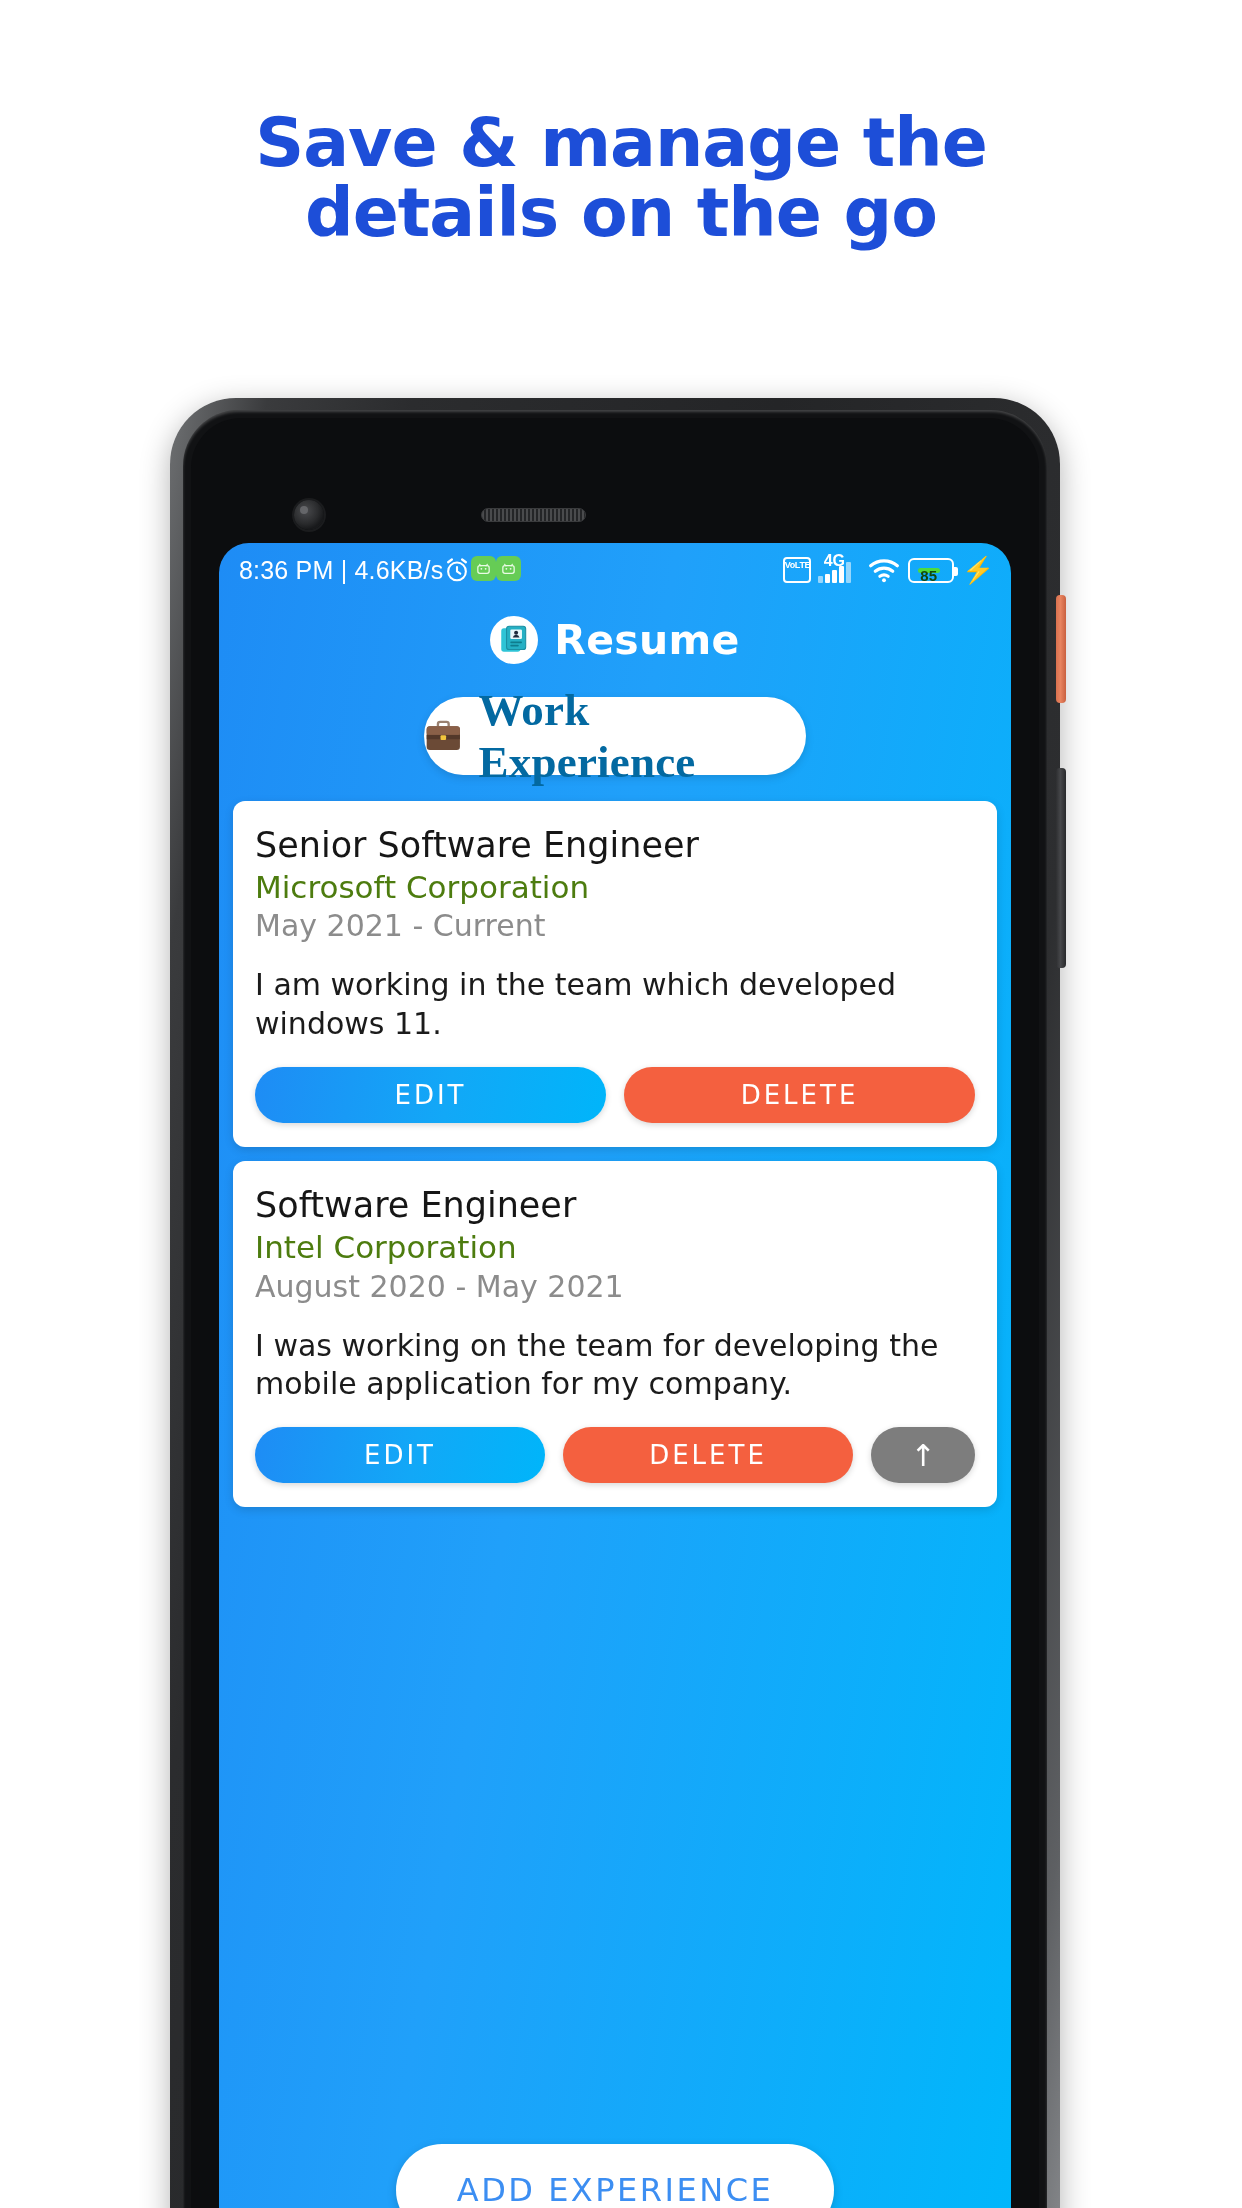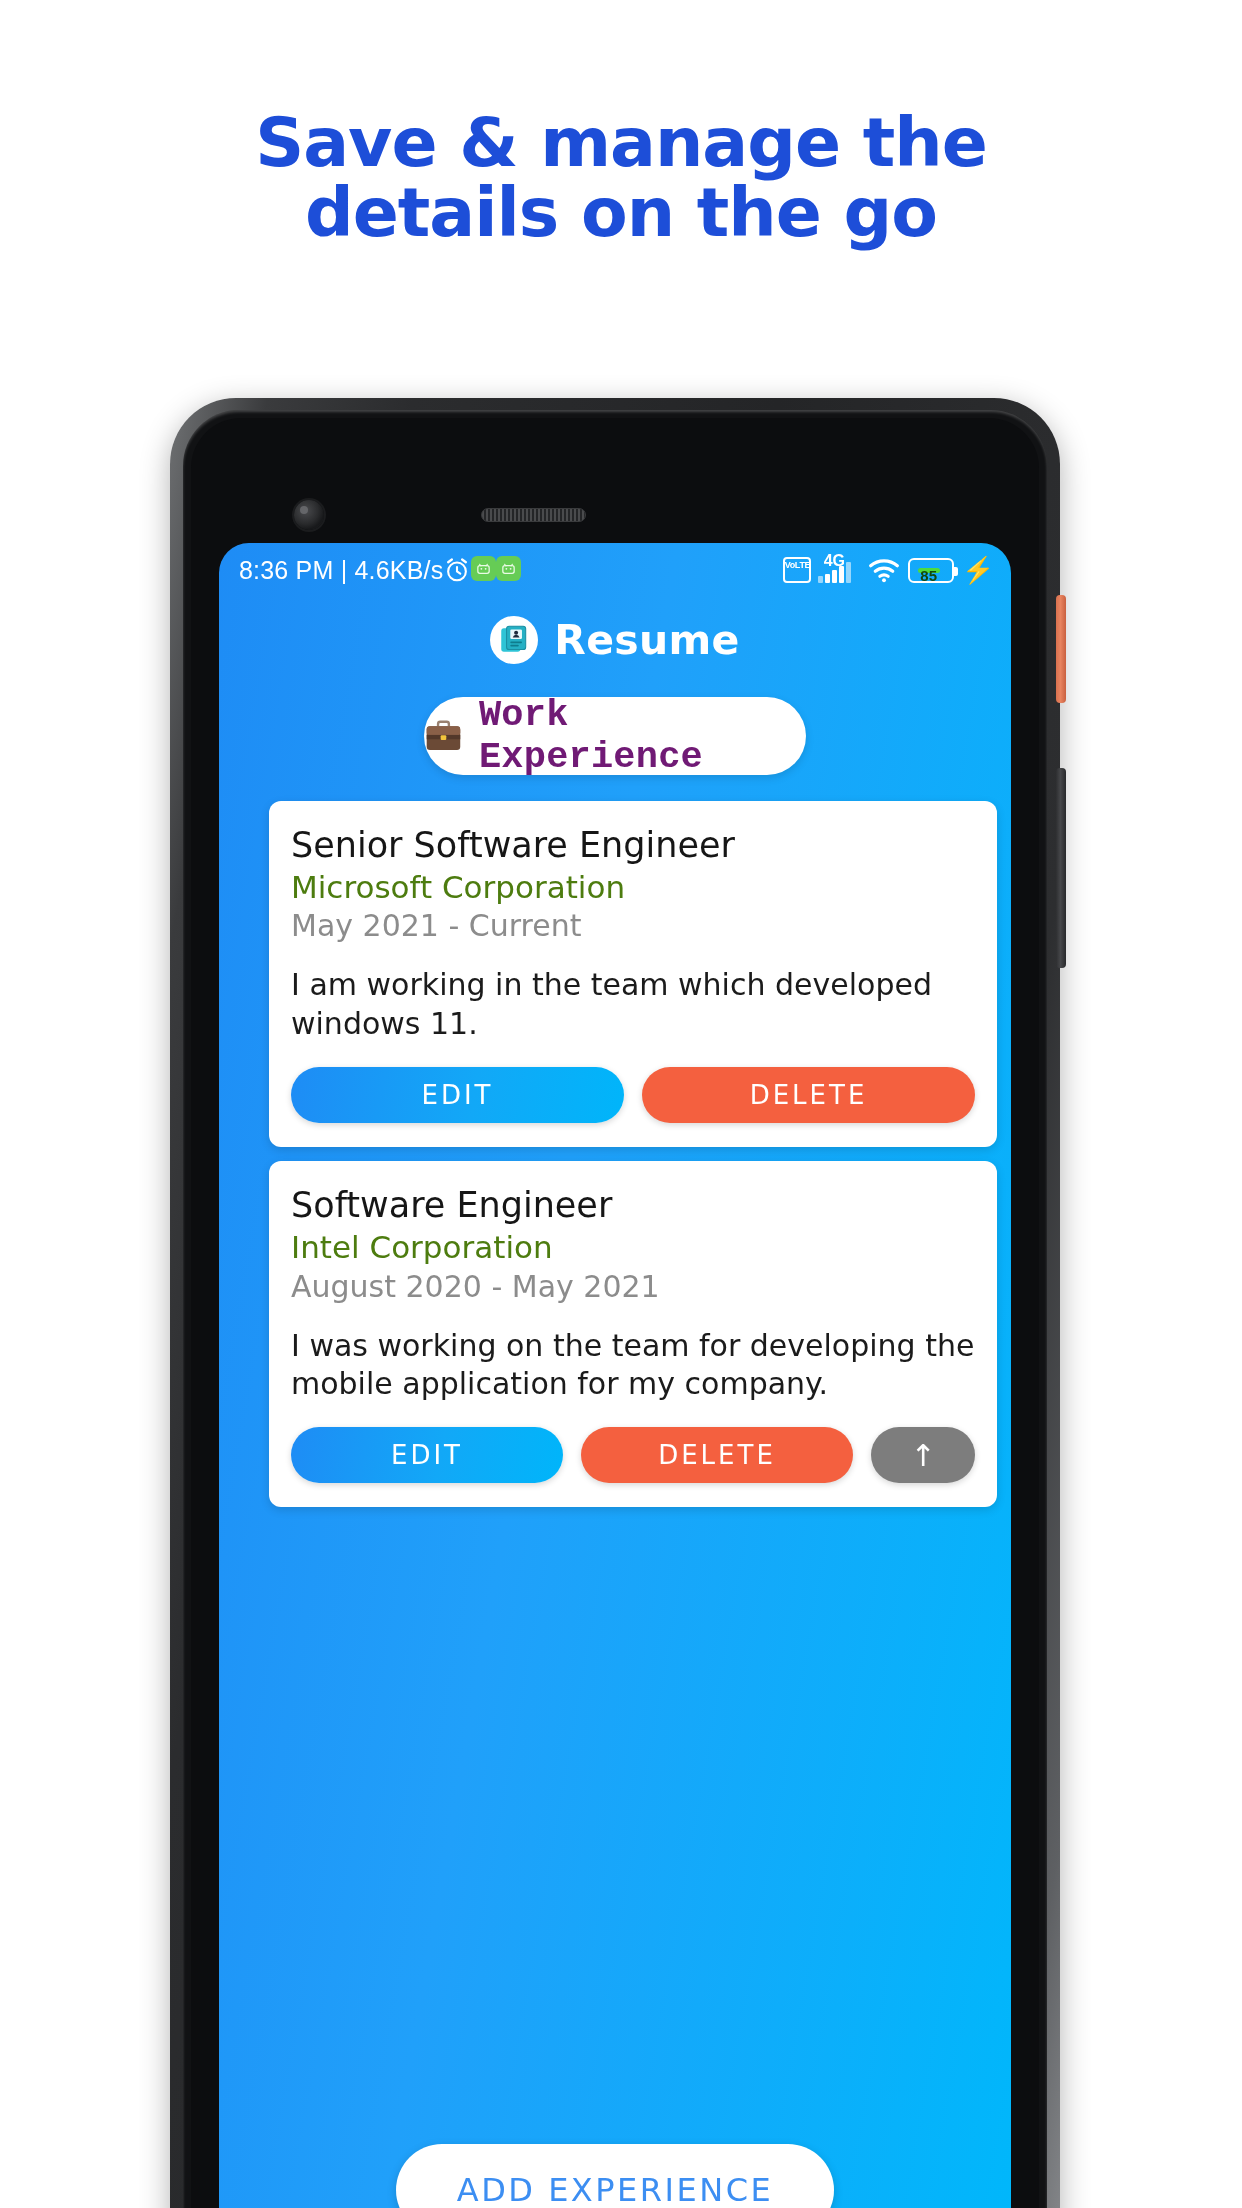--- a/index.html
+++ b/index.html
@@ -243,35 +243,34 @@
     background: #ffffff;
     border-radius: 39px;
     display: flex;
     align-items: center;
     justify-content: center;
     gap: 16px;
     box-shadow: 0 3px 9px rgba(0,0,0,0.13);
   }
   .briefcase { width: 40px; height: 36px; display:block; }
   .section-pill-label {
-    color: #701a75;
-    font-size: 37px;
+    color: #0369a1;
+    font-size: 45px;
     font-weight: 600;
-    font-family: Liberation Mono, monospace;
+    font-family: Liberation Serif, serif;
     letter-spacing: .2px;
   }
 
   
   .card-list { padding: 26px 14px 0 14px; display: flex; flex-direction: column; gap: 14px; }
   .card {
     background: #ffffff;
     border-radius: 12px;
     padding: 24px 22px 24px 22px;
     box-shadow: 0 3px 10px rgba(0,0,0,0.14);
-    margin-left: 36px;
   }
   .card-title {
     font-size: 35px;
     color: #161616;
     font-family: "DejaVu Sans", sans-serif;
     line-height: 1.15;
   }
   .card-company {
     font-size: 31px;
     color: #4d7c0f;

